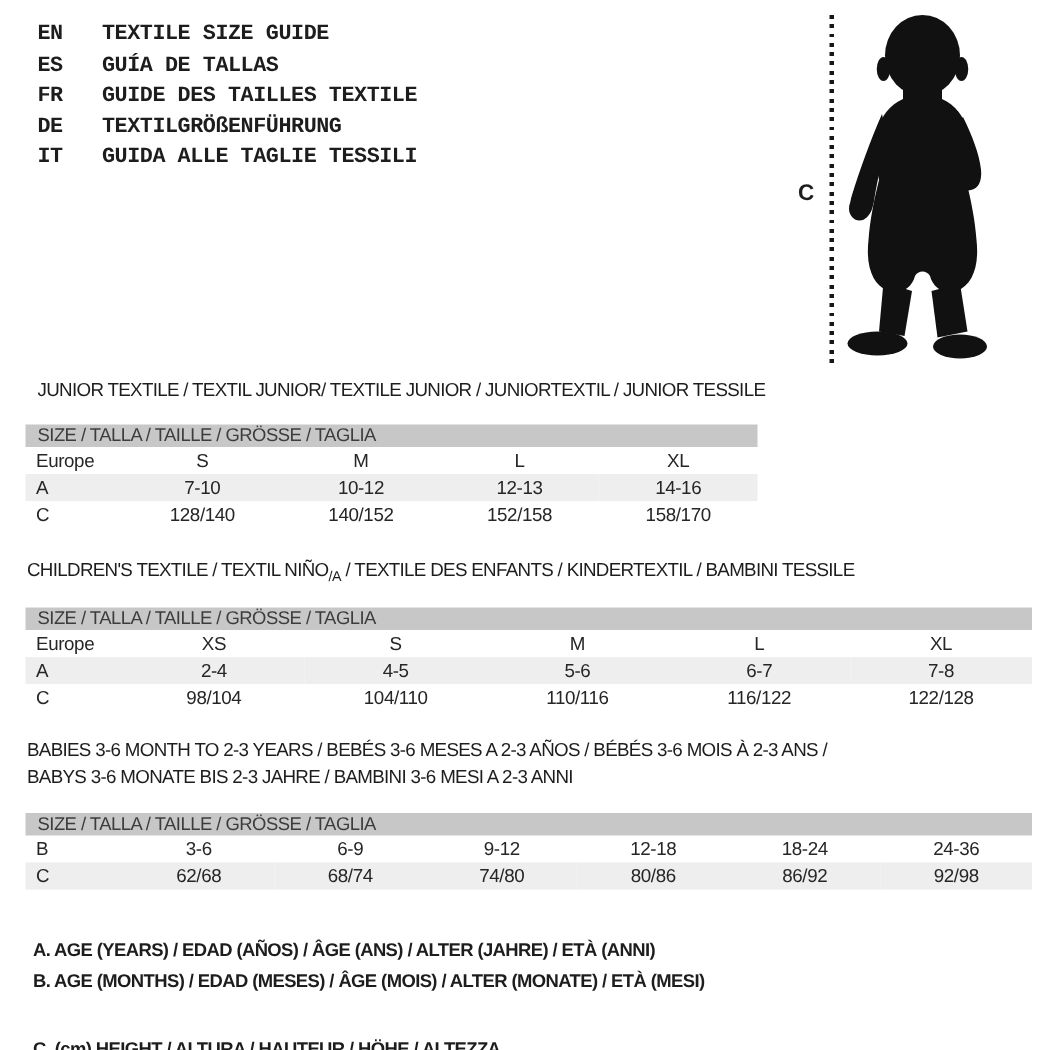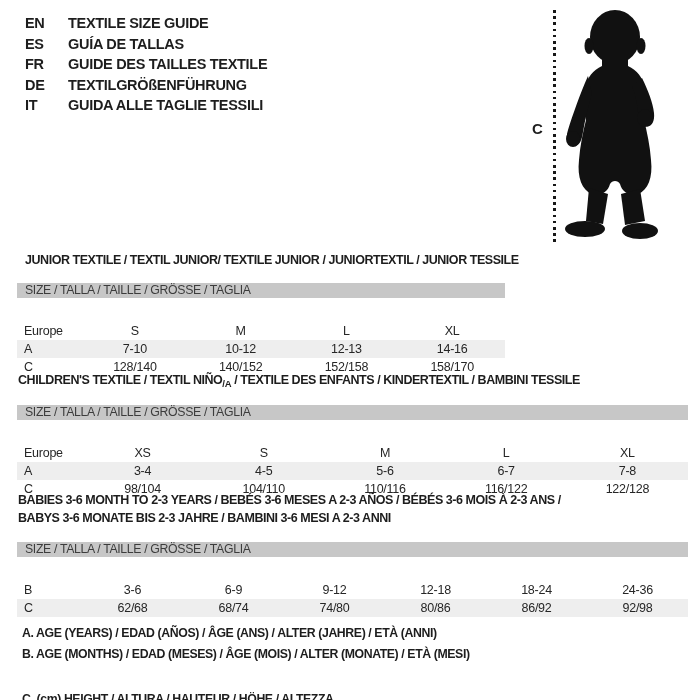--- a/index.html
+++ b/index.html
@@ -3,48 +3,48 @@
 <meta charset="utf-8">
 <style>
   html,body{margin:0;padding:0;}
   body{
     width:700px;height:700px;background:#ffffff;
     font-family:"Liberation Sans",sans-serif;color:#1d1d1d;
   }
   .page{position:relative;width:700px;height:700px;overflow:hidden;background:#fff;}
 
   
-  .lang-list{position:absolute;left:25px;top:13px;}
+  .lang-list{position:absolute;left:25px;top:13px;font-family:Liberation Mono, monospace;}
   .lang-row{display:flex;height:20.5px;align-items:center;
     font-weight:bold;font-size:14.5px;letter-spacing:-0.3px;white-space:nowrap;}
   .lang-code{width:43px;flex:0 0 43px;}
 
   
   .height-line{position:absolute;left:553px;top:10px;width:3px;height:233px;
     background:repeating-linear-gradient(to bottom,#171717 0 2.6px,transparent 2.6px 6.2px);}
   .height-label{position:absolute;left:532px;top:120px;
     font-weight:bold;font-size:15px;}
   .silhouette{position:absolute;left:560px;top:8px;}
 
   
-  .sec-title{position:absolute;font-weight:bold;font-size:12.5px;
+  .sec-title{position:absolute;font-weight:normal;font-size:12.5px;
     letter-spacing:-0.45px;white-space:nowrap;}
   .sec-title .sub{font-size:9.5px;vertical-align:-3px;letter-spacing:-0.3px;}
   .sec-title-junior{left:25px;top:253px;}
   .sec-title-children{left:18px;top:373px;}
   .sec-title-babies{left:18px;top:492px;line-height:17.5px;}
 
   
   .tbl{position:absolute;left:17px;}
   .tbl-junior{top:283px;width:488px;}
   .tbl-children{top:405px;width:671px;}
   .tbl-babies{top:542px;width:671px;}
   .tbl-head{background:#c7c7c7;height:15px;line-height:15px;padding-left:8px;
     font-size:12.3px;letter-spacing:-0.35px;color:#3c3c3c;white-space:nowrap;}
-  .tbl table{border-collapse:collapse;width:100%;table-layout:fixed;margin-top:24px;}
+  .tbl table{border-collapse:collapse;width:100%;table-layout:fixed;}
   .tbl td{height:18px;padding:0;font-size:12.5px;letter-spacing:-0.25px;
     text-align:center;color:#262626;white-space:nowrap;}
   .tbl td.lbl{text-align:left;padding-left:7px;}
   .tbl col.c-lbl{width:65px;}
   tr.stripe{background:#eeeeee;}
 
   
   .footnote{position:absolute;left:22px;font-weight:bold;font-size:12.3px;
     letter-spacing:-0.4px;white-space:nowrap;}
   .footnote-a{top:626px;}
@@ -175,21 +175,21 @@
         <tr>
           <td class="lbl">Europe</td>
           <td>XS</td>
           <td>S</td>
           <td>M</td>
           <td>L</td>
           <td>XL</td>
         </tr>
         <tr class="stripe">
           <td class="lbl">A</td>
-          <td>3-4</td>
+          <td>2-4</td>
           <td>4-5</td>
           <td>5-6</td>
           <td>6-7</td>
           <td>7-8</td>
         </tr>
         <tr>
           <td class="lbl">C</td>
           <td>98/104</td>
           <td>104/110</td>
           <td>110/116</td>

